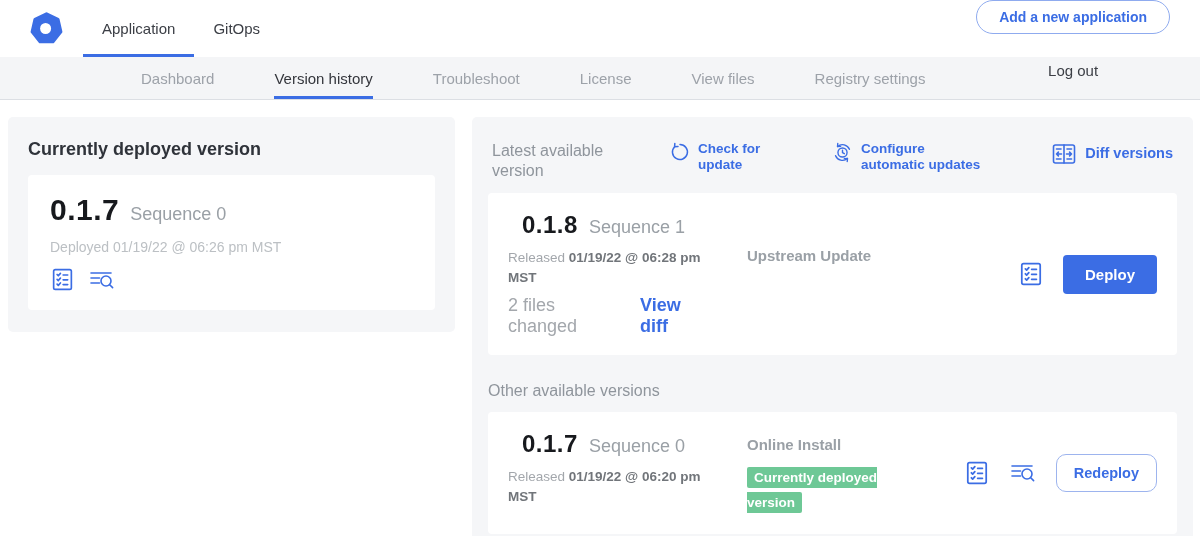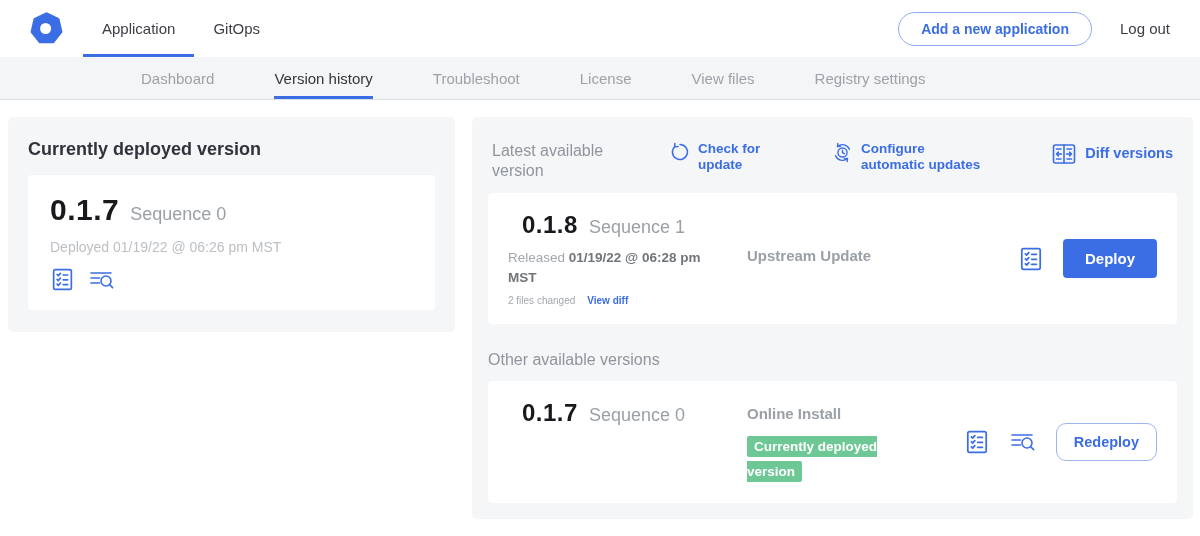--- a/index.html
+++ b/index.html
@@ -5,21 +5,21 @@
   * { margin:0; padding:0; box-sizing:border-box; }
   html,body { width:1200px; height:536px; background:#fff; overflow:hidden;
     font-family:"Liberation Sans","DejaVu Sans",sans-serif; }
 
   
   .topbar { height:57px; display:flex; align-items:stretch; background:#fff; padding:0 30px; }
   .logo-wrap { display:flex; align-items:center; margin-right:20px; }
   .top-tab { display:flex; align-items:center; padding:0 19px; font-size:15px; color:#3b3e45;
     cursor:pointer; position:relative; }
   .top-tab.active { box-shadow: inset 0 -3px 0 #3b6de4; }
-  .topbar-right { margin-left:auto; display:flex; align-items:center; gap:28px; }
+  .topbar-right { margin-left:auto; display:flex; align-items:center; gap:28px;flex-direction:column; }
   .pill-btn { border:1px solid #8fabef; border-radius:18px; padding:8px 22px; background:#fff;
     color:#3b6de4; font-size:14px; font-weight:bold; cursor:pointer; }
   .logout { font-size:15px; color:#3b3e45; cursor:pointer; }
 
   
   .subnav { height:43px; background:#f4f5f7; border-bottom:1px solid #dcdfe4;
     display:flex; align-items:stretch; padding-left:141px; column-gap:60px; }
   .sub-tab { display:flex; align-items:center; font-size:15px; color:#9da2a9; cursor:pointer; }
   .sub-tab.active { color:#34363c; font-weight:500; border-bottom:3px solid #3b6de4; padding-top:3px; }
 
@@ -45,21 +45,21 @@
   .hdr-action.check { margin-left:26px; }
   .hdr-action.configure { margin-left:62px; }
   .hdr-action.diff { margin-left:auto; align-items:center; }
   .hdr-action .ic { flex:none; margin-top:1px; }
 
   .version-card { margin-top:12px; padding:18px 20px; display:flex; align-items:stretch; }
   .vc-left { width:205px; flex:none; }
   .vc-left .version-big { font-size:24px;margin-left:14px; }
   .released { margin-top:9px; font-size:13.5px; color:#a3a7ac; line-height:1.45; }
   .released b { color:#71757a; font-weight:bold; }
-  .files-row { margin-top:8px; font-size:10px; display:flex; gap:12px; }
+  .files-row { margin-top:8px; font-size:18px; display:flex; gap:12px; }
   .files-changed { color:#a3a7ac; }
   .view-diff { color:#3b6de4; font-weight:600; cursor:pointer; }
   .vc-mid { margin-left:34px; width:185px; flex:none; }
   .source-label { font-size:15px; font-weight:600; color:#9aa0a6; }
   .vc-mid.latest { padding-top:36px; }
   .vc-mid.other { padding-top:6px; }
   .deployed-badge { display:inline; margin-top:10px; background:#6ec896; color:#fff;
     font-size:13.5px; font-weight:bold; padding:3px 7px; line-height:1.85; border-radius:2px; }
   .badge-wrap { margin-top:12px; width:175px; }
   .vc-right { margin-left:auto; display:flex; align-items:center; gap:19px; }
@@ -214,20 +214,24 @@
     </div>
 
     <div class="other-title">Other available versions</div>
 
     <div class="card version-card">
       <div class="vc-left">
         <div class="version-row">
           <span class="version-big">0.1.7</span>
           <span class="sequence">Sequence 0</span>
         </div>
+        <div class="released">
+          <span>Released</span>
+          <b>01/19/22 @ 06:20 pm MST</b>
+        </div>
       </div>
       <div class="vc-mid other">
         <span class="source-label">Online Install</span>
         <div class="badge-wrap">
           <span class="deployed-badge">Currently deployed version</span>
         </div>
       </div>
       <div class="vc-right">
         <span class="icon-btn">
           <svg class="stroke-ic" width="26" height="26" viewBox="0 0 24 24">

